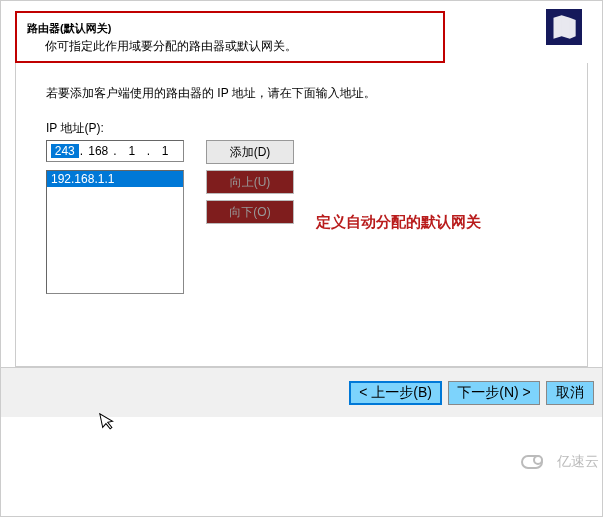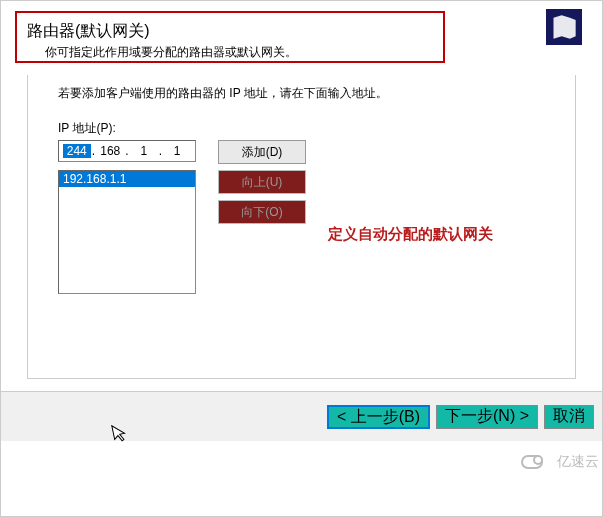--- a/index.html
+++ b/index.html
@@ -28,40 +28,40 @@
       position: relative;
     }
     .header-box {
       margin-top: 10px;
       border: 2px solid #c00000;
       padding: 8px 10px 8px 10px;
       width: 430px;
       height: 52px;
     }
     .header-title {
-      font-weight: normal;
-      font-size: 16px;
+      font-weight: bold;
+      font-size: 11px;
     }
     .header-sub {
       padding-left: 18px;
       margin-top: 2px;
     }
     .icon-box {
       position: absolute;
       right: 6px; top: -2px;
       width: 36px; height: 36px;
       background: #15195b;
       display: flex; align-items: center; justify-content: center;
     }
     .icon-box svg { width: 28px; height: 28px; }
     .body {
       border: 1px solid #ccc;
       border-top: none;
-      margin: 12px;
-      padding: 10px 24px 10px 30px;
+      margin: 0;
+      padding: 22px 24px 10px 30px;
       height: 304px;
       position: relative;
     }
     .instr { margin-bottom: 18px; }
     .ip-label { margin-bottom: 3px; }
     .ip-row { display: flex; align-items: flex-start; gap: 22px; }
     .ip-input {
       width: 138px; height: 22px;
       border: 1px solid #888;
       border-top-color:#666; border-left-color:#666;
@@ -118,22 +118,22 @@
       display: flex;
       justify-content: flex-end;
       align-items: center;
       padding-right: 8px;
       gap: 6px;
       background: #f0f0f0;
     }
     .ftr-btn {
       height: 24px; min-width: 92px;
       border: 1px solid #888;
-      background: #14b8a6;
-      font-size: 16px;
+      background: #7dd3fc;
+      font-size: 14px;
       padding: 0 8px;
     }
     .ftr-btn.primary { border: 2px solid #0078d7; }
     .ftr-btn.cut { min-width: 48px; }
     .watermark {
       position: absolute;
       right: 4px; bottom: 46px;
       color: #bbb;
       font-size: 14px;
       display: flex; align-items: center; gap: 14px;
@@ -173,21 +173,21 @@
 
     <div class="body">
 
       <div class="instr">若要添加客户端使用的路由器的 IP 地址，请在下面输入地址。</div>
 
       <div class="ip-label">IP 地址(P):</div>
 
       <div class="ip-row">
         <div>
           <div class="ip-input">
-            <span class="ip-oct sel">244</span>
+            <span class="ip-oct sel">243</span>
             <span class="ip-dot">.</span>
             <span class="ip-oct">168</span>
             <span class="ip-dot">.</span>
             <span class="ip-oct">1</span>
             <span class="ip-dot">.</span>
             <span class="ip-oct">1</span>
           </div>
 
           <div class="listbox">
             <div class="list-item">192.168.1.1</div>

